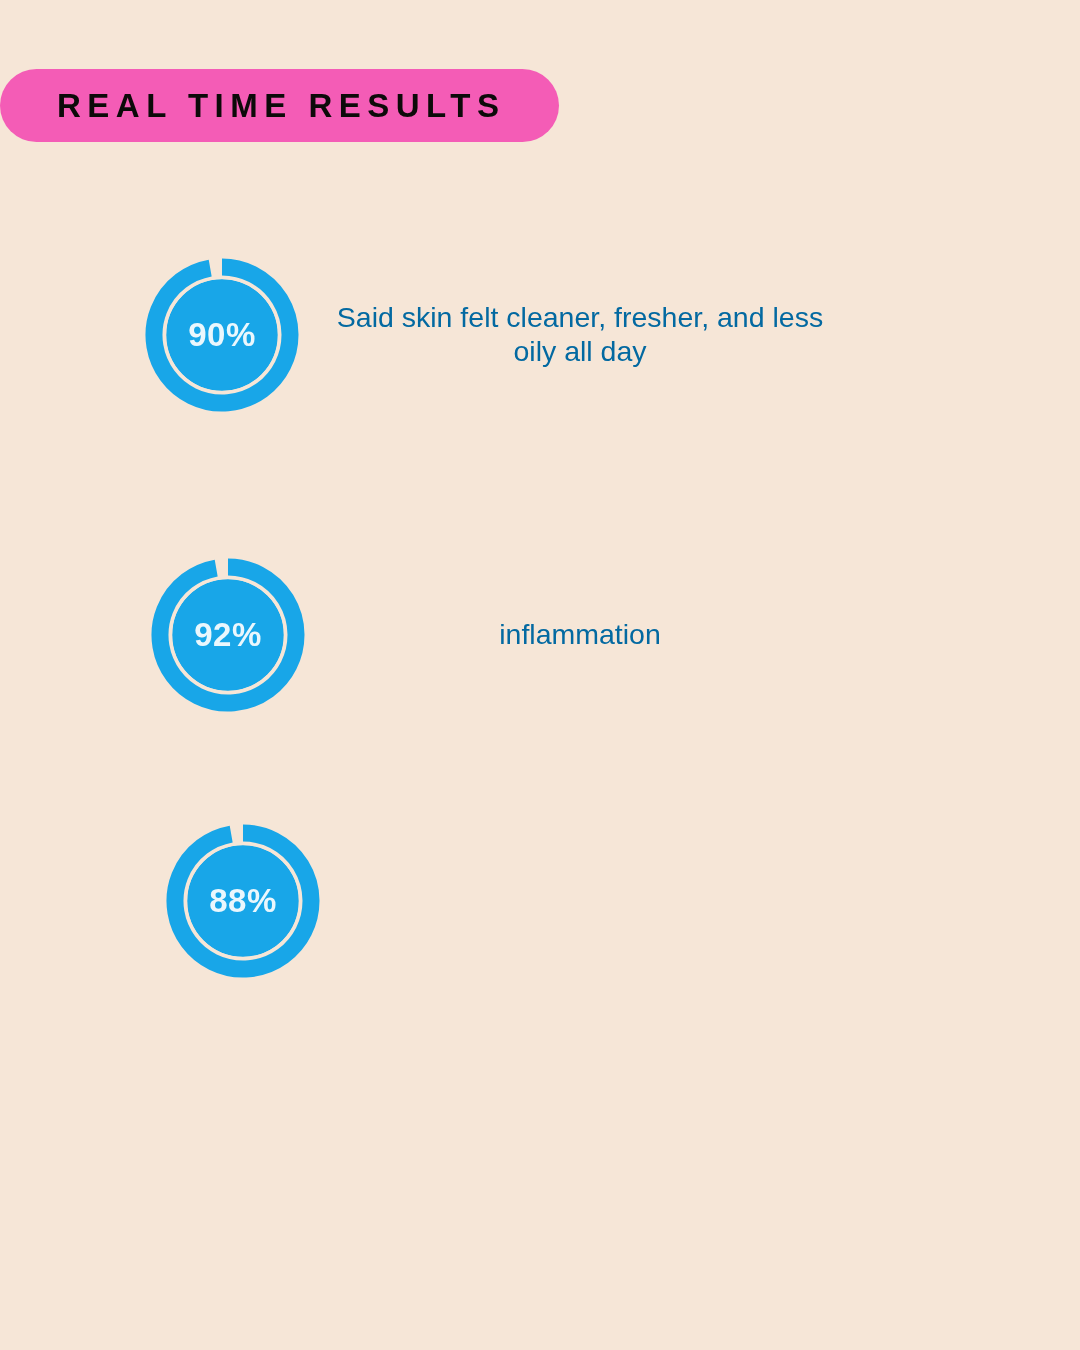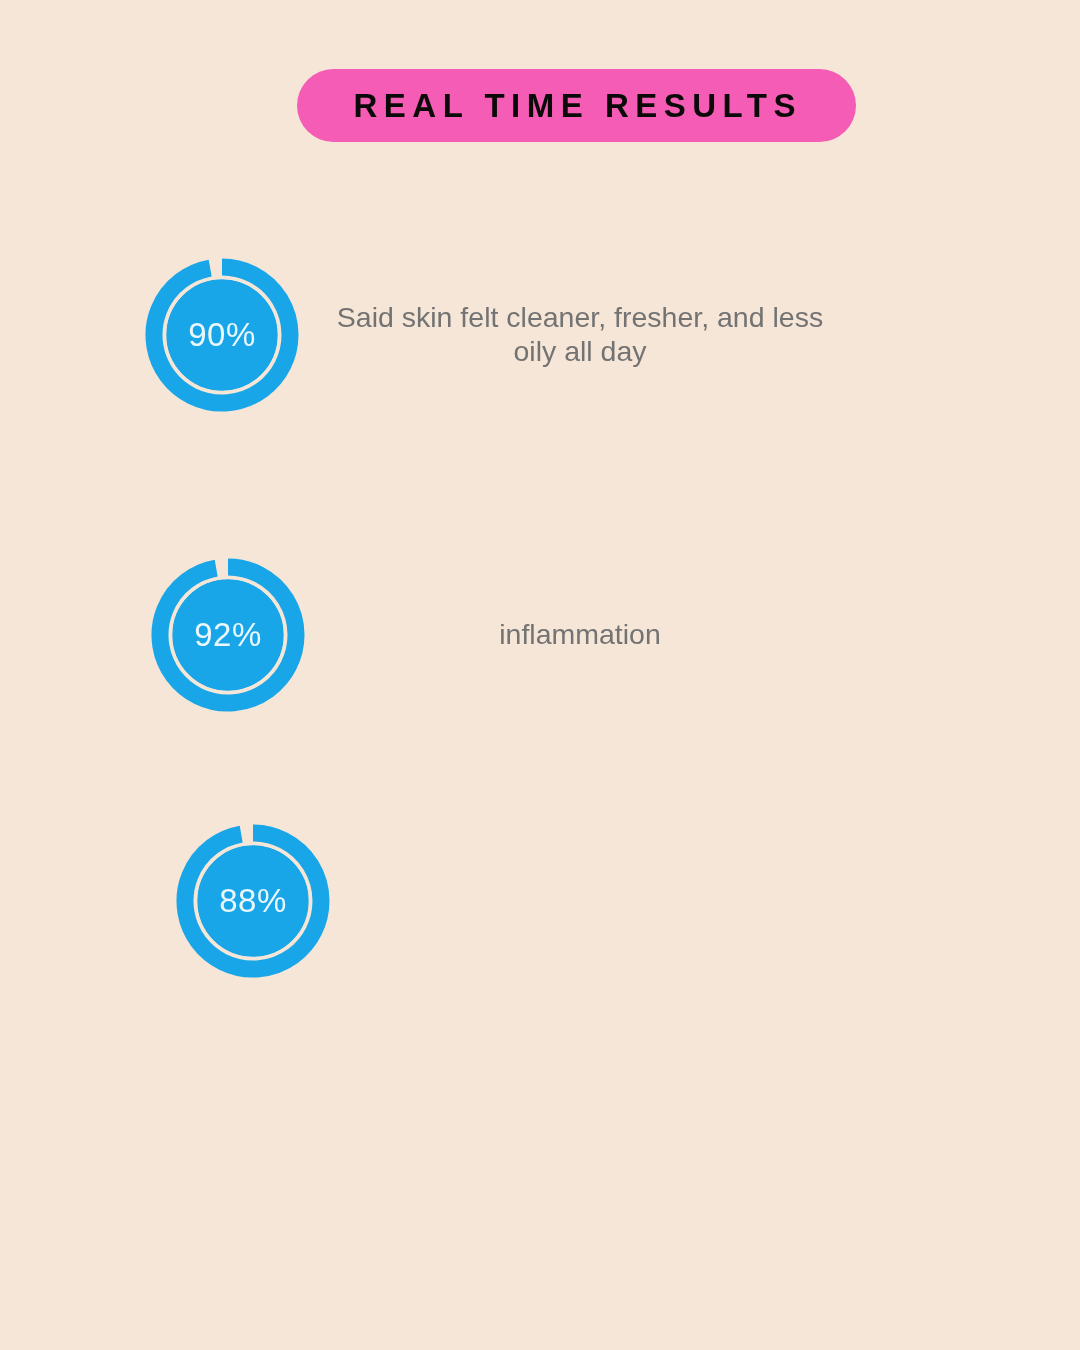--- a/index.html
+++ b/index.html
@@ -24,21 +24,21 @@
     background: #f6e6d7;
   }
 
   
   .header-wrap {
     position: absolute;
     left: 0;
     top: 69px;
     width: 856px;
     display: flex;
-    justify-content: flex-end;
+    justify-content: flex-start;
   }
 
   .header-pill {
     background: #f45cb6;
     border-radius: 72px;
     height: 73px;
     padding: 0 54px;
     display: flex;
     align-items: center;
     justify-content: center;
@@ -81,55 +81,55 @@
     position: absolute;
     left: 0;
     top: 0;
     width: 150px;
     height: 150px;
     display: flex;
     align-items: center;
     justify-content: center;
     font-family: "Liberation Sans", sans-serif;
     font-size: 33px;
-    font-weight: 400;
+    font-weight: 700;
     color: #eaf7fd;
     letter-spacing: 0.5px;
     line-height: 1;
     padding-bottom: 1px;
   }
 
   .stat-text {
     position: absolute;
     top: 0;
     height: 150px;
     display: flex;
     align-items: center;
     justify-content: center;
     text-align: center;
     font-family: "Liberation Sans", sans-serif;
     font-size: 28.5px;
     font-weight: 400;
-    color: #737373;
+    color: #0369a1;
     line-height: 1.18;
   }
 
   .stat-text span { display: block; }
 
   
   #row-0 { top: 260px; }
   #row-0 .gauge { left: 147px; }
   #row-0 .stat-text { left: 316px; width: 528px; }
 
   #row-1 { top: 560px; }
   #row-1 .gauge { left: 153px; }
   #row-1 .stat-text { left: 335px; width: 490px; }
 
   #row-2 { top: 826px; }
-  #row-2 .gauge { left: 178px; }
+  #row-2 .gauge { left: 168px; }
   #row-2 .stat-text { left: 337px; width: 480px; }
 
   #row-3 { top: 1078px; }
   #row-3 .gauge { left: 155px; }
   #row-3 .stat-text { left: 340px; width: 474px; }
 </style>
 </head>
 <body>
 
 <div class="page">

